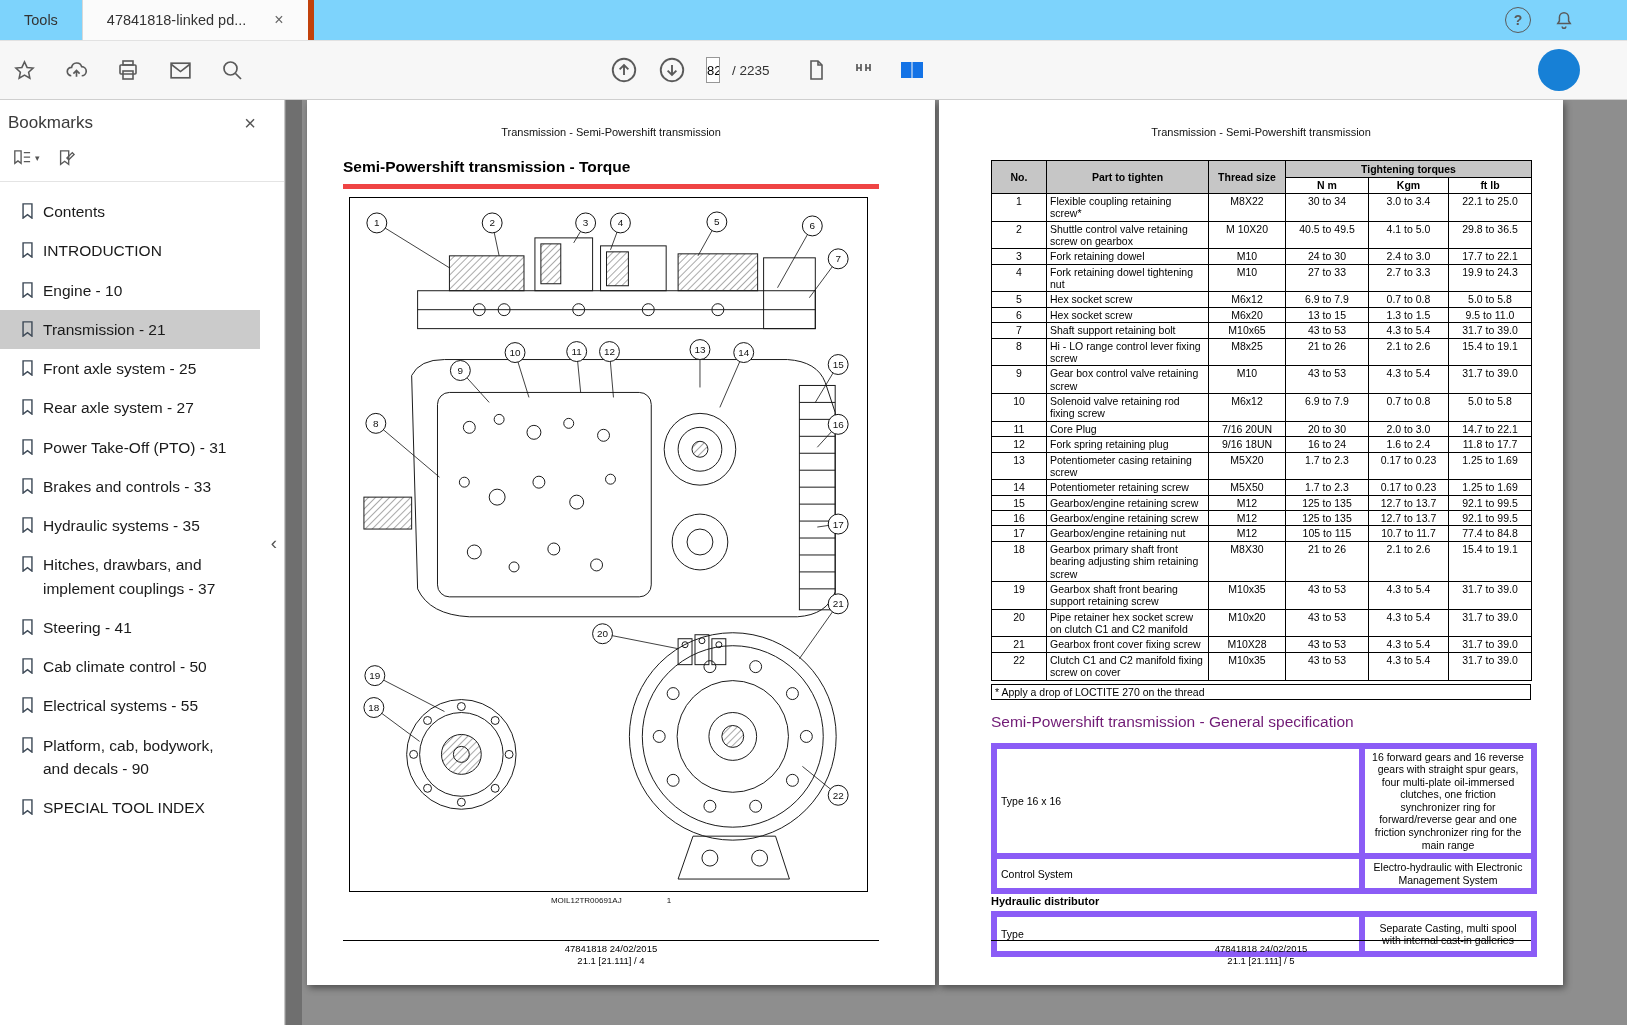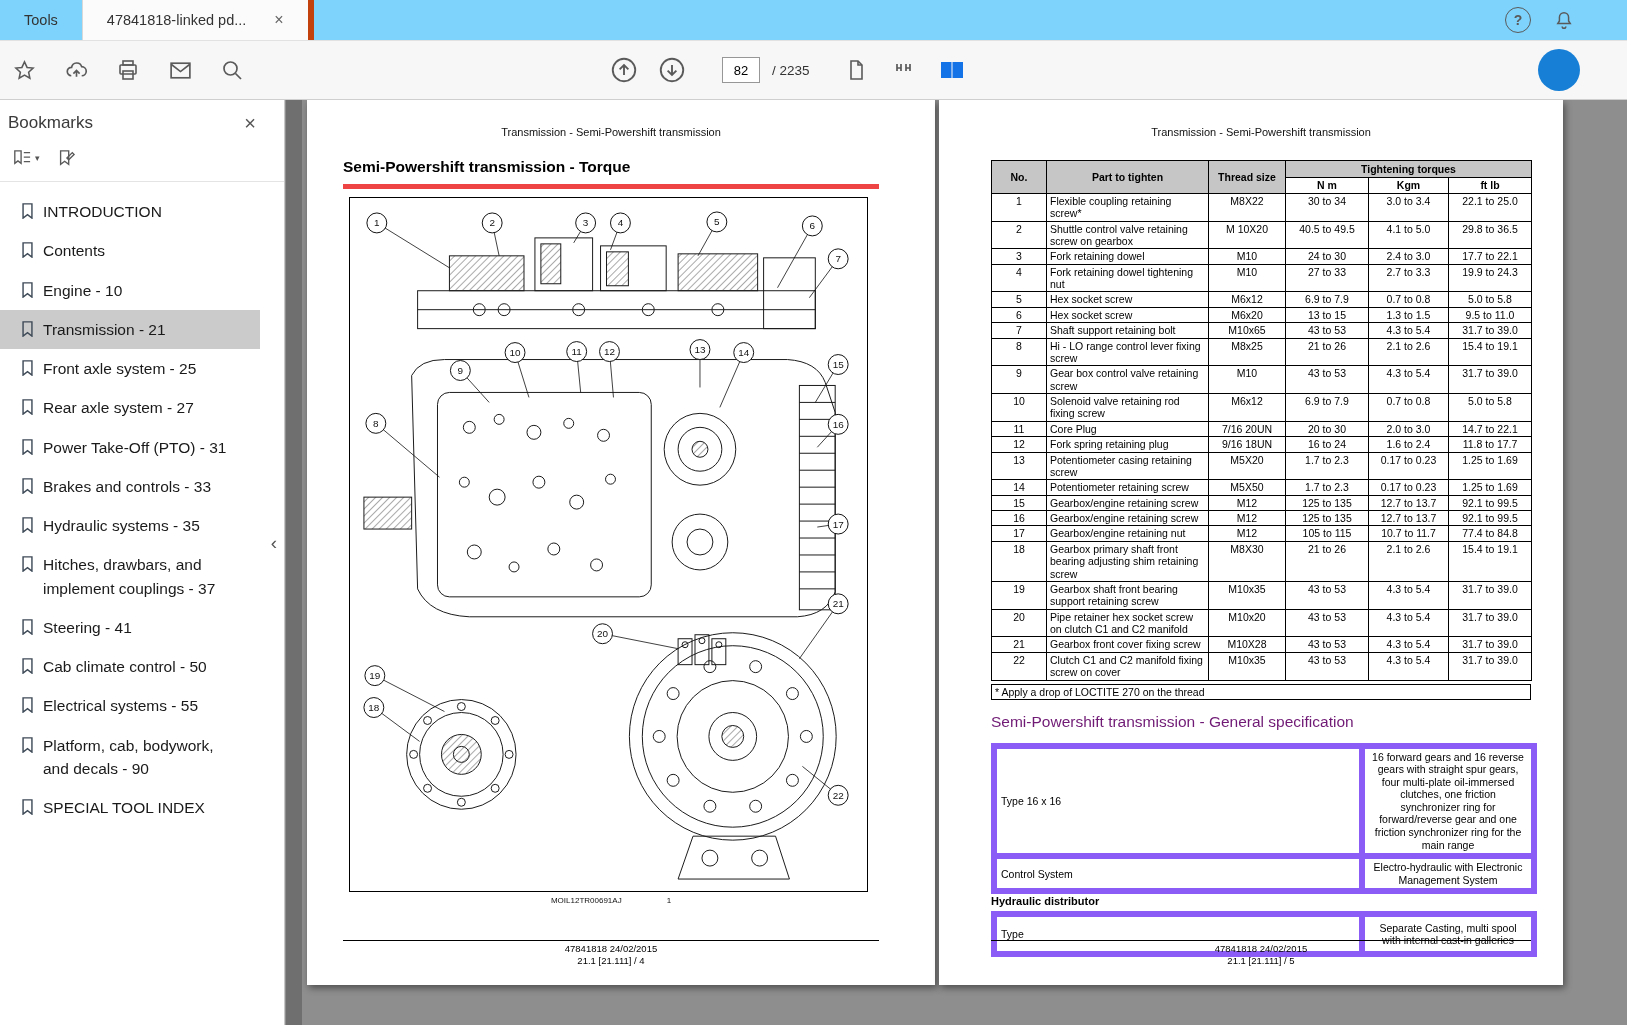--- a/index.html
+++ b/index.html
@@ -15,21 +15,21 @@
   .tab-close{color:#666;font-size:16px;line-height:1}
   .tabbar-right{margin-left:auto;display:flex;align-items:center;gap:22px;padding-right:52px}
   .help-circle{width:26px;height:26px;border:1.8px solid #5a5a5a;border-radius:50%;display:flex;align-items:center;justify-content:center;font-size:14px;font-weight:700;color:#5a5a5a}
   .bell{color:#5a5a5a;display:flex}
 
   
   .toolbar{position:absolute;top:41px;left:0;width:1627px;height:59px;background:#f7f7f7;border-bottom:1px solid #cfcfcf;z-index:30}
   .icon-btn{width:36px;height:36px;display:flex;align-items:center;justify-content:center;color:#5a5a5a}
   .tb-left{position:absolute;left:6px;top:11px;display:flex;gap:16px}
   .tb-center{position:absolute;left:606px;top:11px;display:flex;align-items:center;gap:12px}
-  .page-input{width:38px;height:26px;border:1px solid #979797;background:#fff;text-align:center;font-size:13px;font-family:"Liberation Sans",sans-serif;margin-left:20px}
+  .page-input{width:14px;height:26px;border:1px solid #979797;background:#fff;text-align:center;font-size:13px;font-family:"Liberation Sans",sans-serif;margin-left:4px}
   .page-total{font-size:13.5px;color:#333;margin-right:16px}
   .avatar{position:absolute;left:1538px;top:8px;width:42px;height:42px;border-radius:50%;background:#1780d6}
 
   
   .sidebar{position:absolute;top:100px;left:0;width:285px;height:925px;background:#fff;border-right:1px solid #c8c8c8;z-index:10}
   .sb-header{display:flex;align-items:center;justify-content:space-between;padding:13px 28px 8px 8px}
   .sb-title{font-size:17px;color:#3b3b3b}
   .sb-close{font-size:20px;color:#555;line-height:1}
   .sb-tools{display:flex;gap:16px;align-items:center;padding:8px 10px 14px 12px;border-bottom:1px solid #e4e4e4}
   .sb-tool{display:flex;align-items:center;gap:3px;color:#5a5a5a}
@@ -189,29 +189,29 @@
         </svg>
     </span>
   </div>
   <div class="bm-list" id="bookmark-list">
       <div class="bm-item">
         <span class="bm-flag">
           <svg width="13" height="16" viewBox="0 0 14 18" fill="none" stroke="currentColor" stroke-width="1.6">
             <path d="M2 1h10v16l-5-3.8L2 17z"></path>
           </svg>
         </span>
+        <span class="bm-label">Contents</span>
+      </div>
+      <div class="bm-item">
+        <span class="bm-flag">
+          <svg width="13" height="16" viewBox="0 0 14 18" fill="none" stroke="currentColor" stroke-width="1.6">
+            <path d="M2 1h10v16l-5-3.8L2 17z"></path>
+          </svg>
+        </span>
         <span class="bm-label">INTRODUCTION</span>
-      </div>
-      <div class="bm-item">
-        <span class="bm-flag">
-          <svg width="13" height="16" viewBox="0 0 14 18" fill="none" stroke="currentColor" stroke-width="1.6">
-            <path d="M2 1h10v16l-5-3.8L2 17z"></path>
-          </svg>
-        </span>
-        <span class="bm-label">Contents</span>
       </div>
       <div class="bm-item">
         <span class="bm-flag">
           <svg width="13" height="16" viewBox="0 0 14 18" fill="none" stroke="currentColor" stroke-width="1.6">
             <path d="M2 1h10v16l-5-3.8L2 17z"></path>
           </svg>
         </span>
         <span class="bm-label">Engine - 10</span>
       </div>
       <div class="bm-item active">

